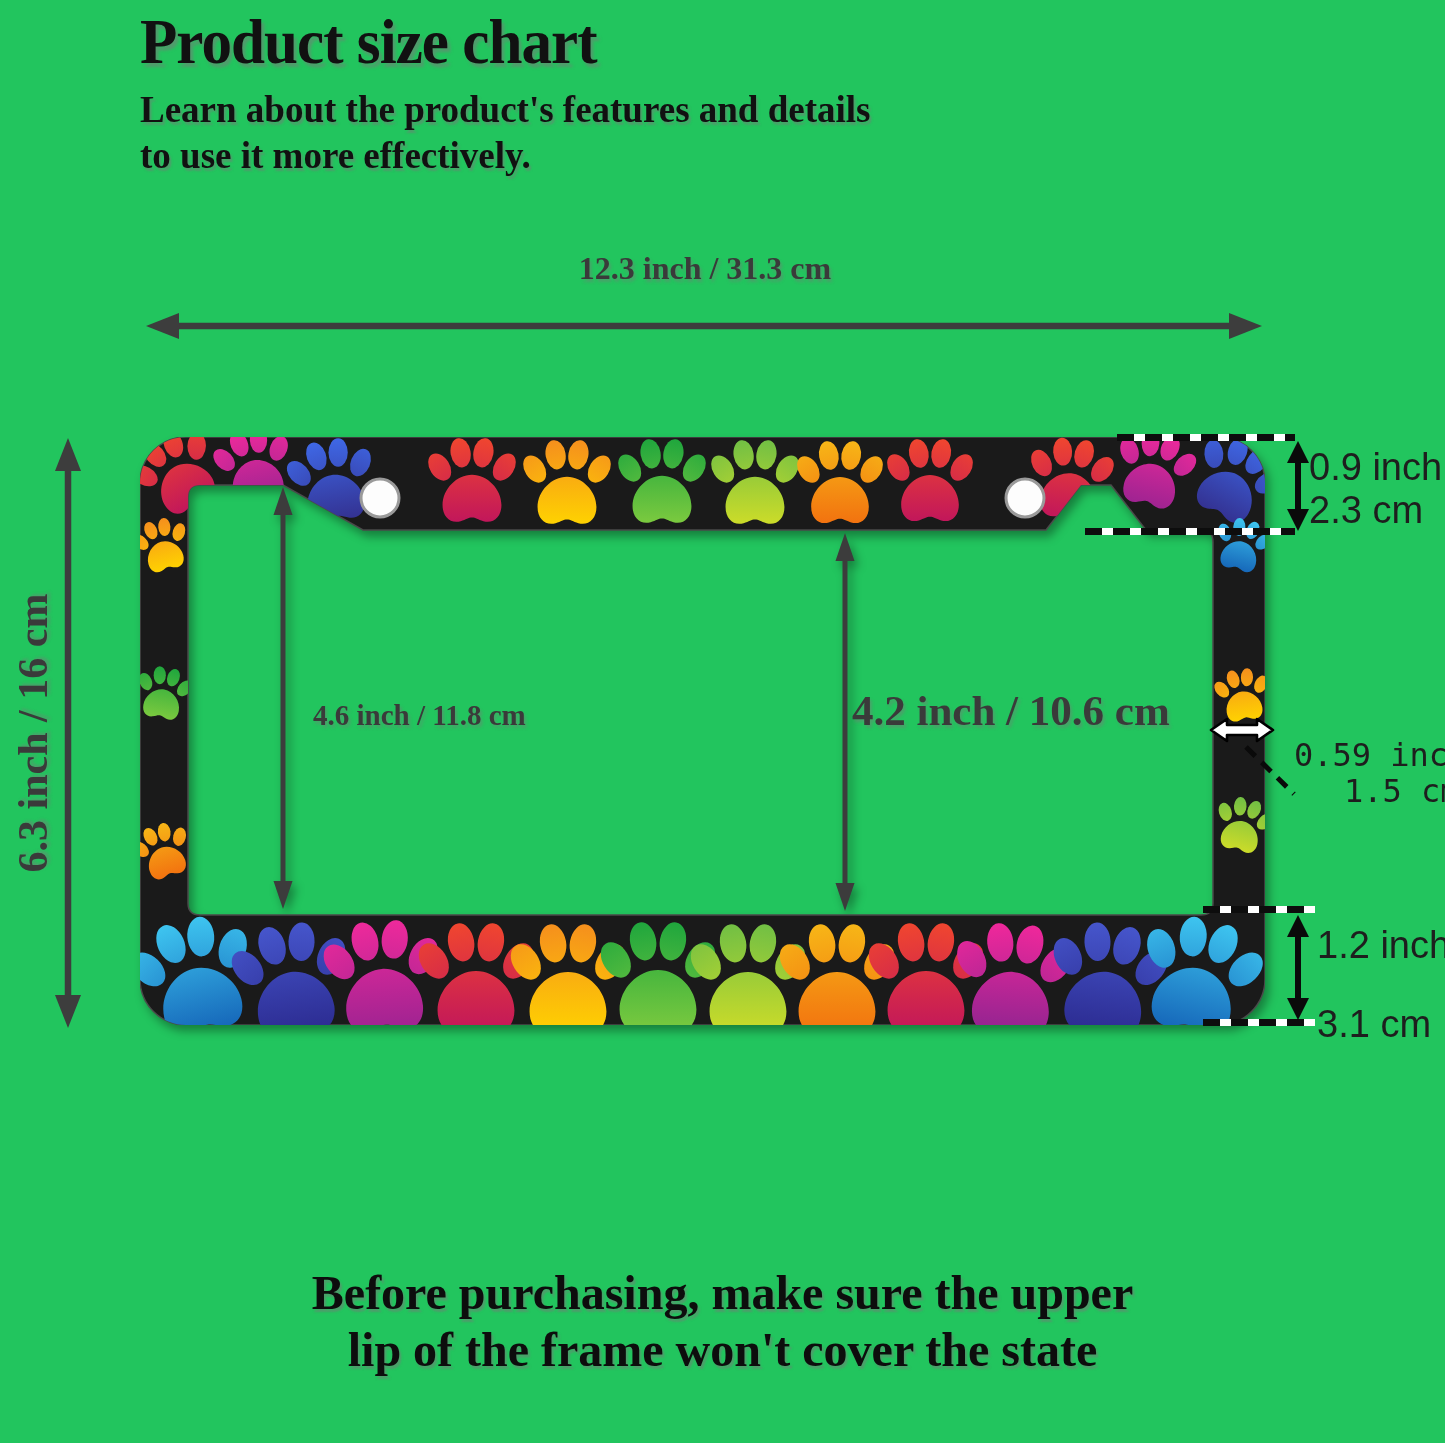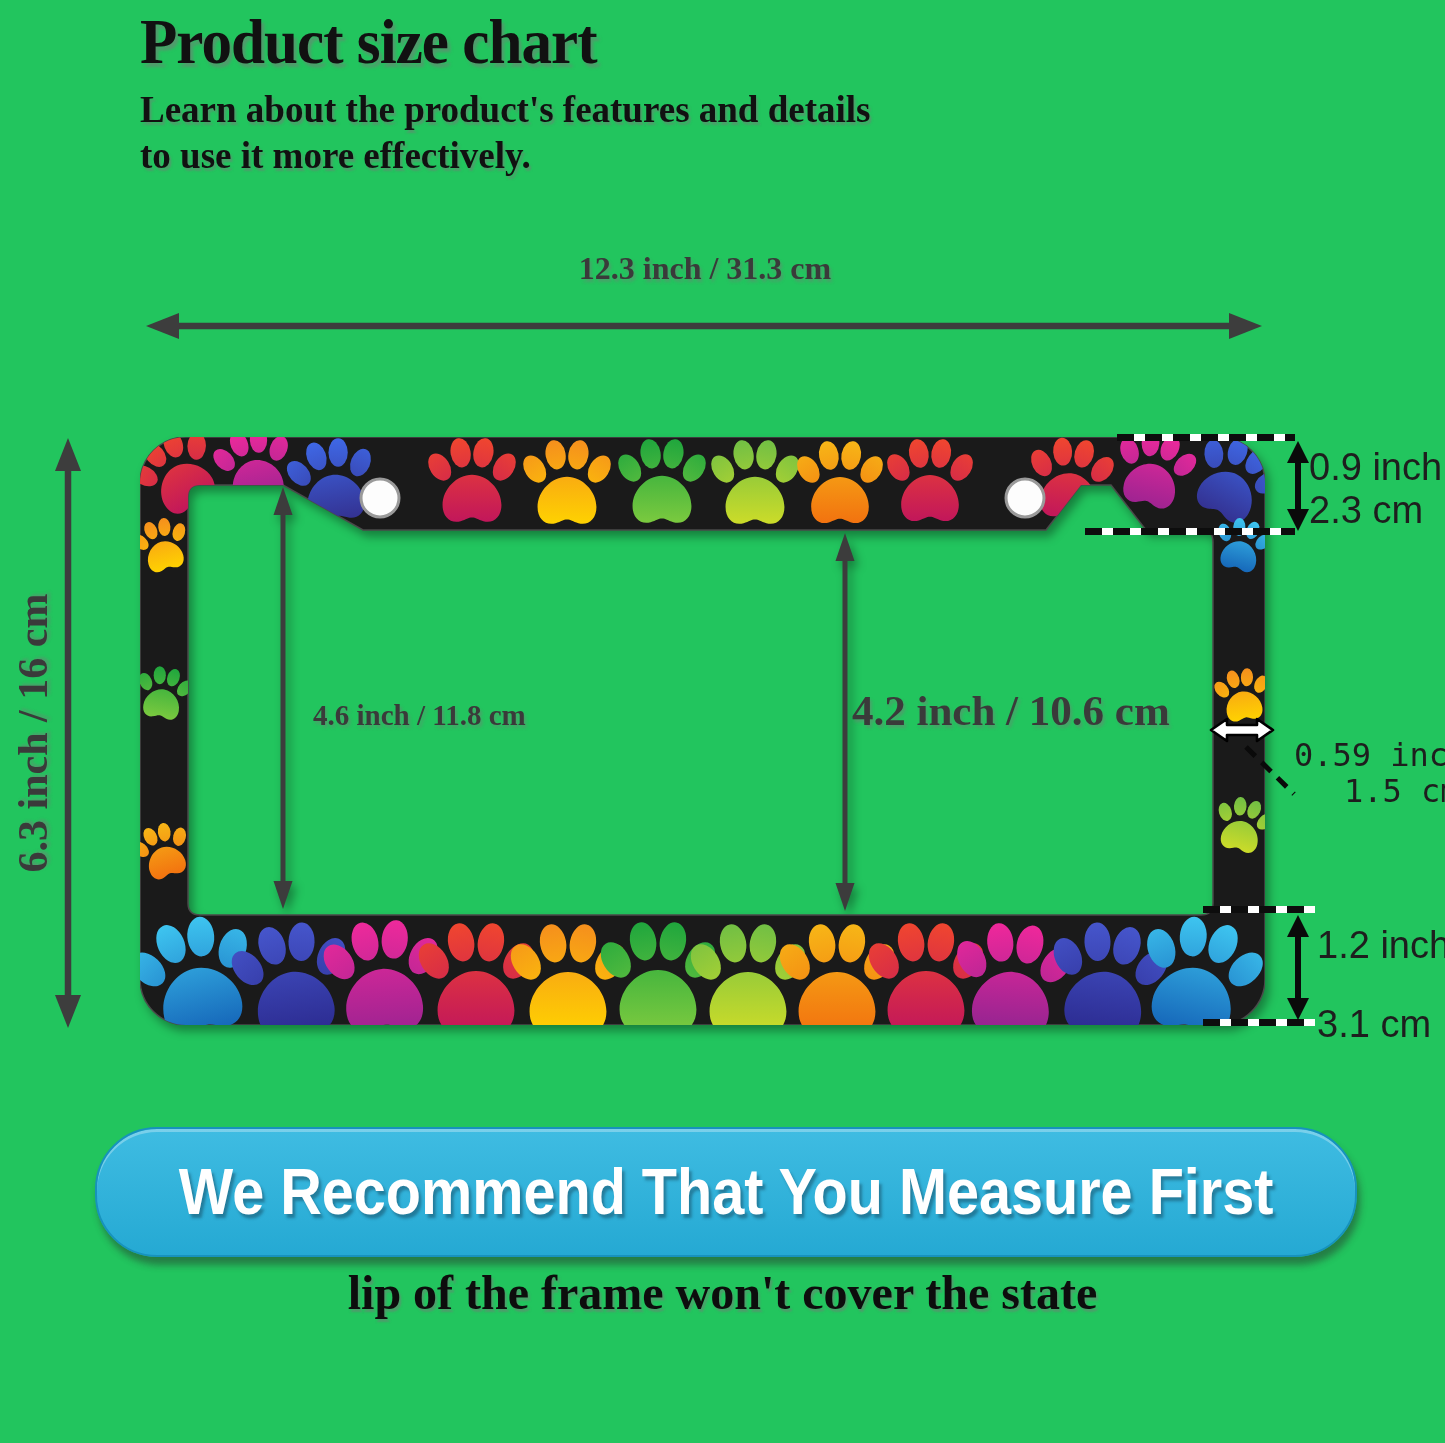--- a/index.html
+++ b/index.html
@@ -351,21 +351,19 @@
   <div class="abs dash-h" style="left:1203px;top:906px;width:112px;"></div>
   <div class="abs dash-h" style="left:1203px;top:1019px;width:112px;"></div>
   <svg class="abs" style="left:1283px;top:915px;" width="30" height="105" viewBox="0 0 30 105">
     <line x1="15" y1="12" x2="15" y2="93" stroke="#0a0a0a" stroke-width="6"></line>
     <polygon points="15,0 4,22 26,22" fill="#0a0a0a"></polygon>
     <polygon points="15,105 4,83 26,83" fill="#0a0a0a"></polygon>
   </svg>
   <div class="abs sans-lbl" style="left:1317px;top:924px;">1.2 inch</div>
   <div class="abs sans-lbl" style="left:1317px;top:966px;margin-top:37px;">3.1 cm</div>
 
-  <div class="abs banner" style="left:95px;top:1127px;width:1258px;height:126px;">
-    <span class="banner-text">We Recommend That You Measure First</span>
-  </div>
 
   <div class="abs" style="left:0;top:1264px;width:1445px;">
+    <div class="footer-line">Before purchasing, make sure the upper</div>
     <div class="footer-line">lip of the frame won't cover the state</div>
   </div>
 
 </div>
 
 </body></html>

